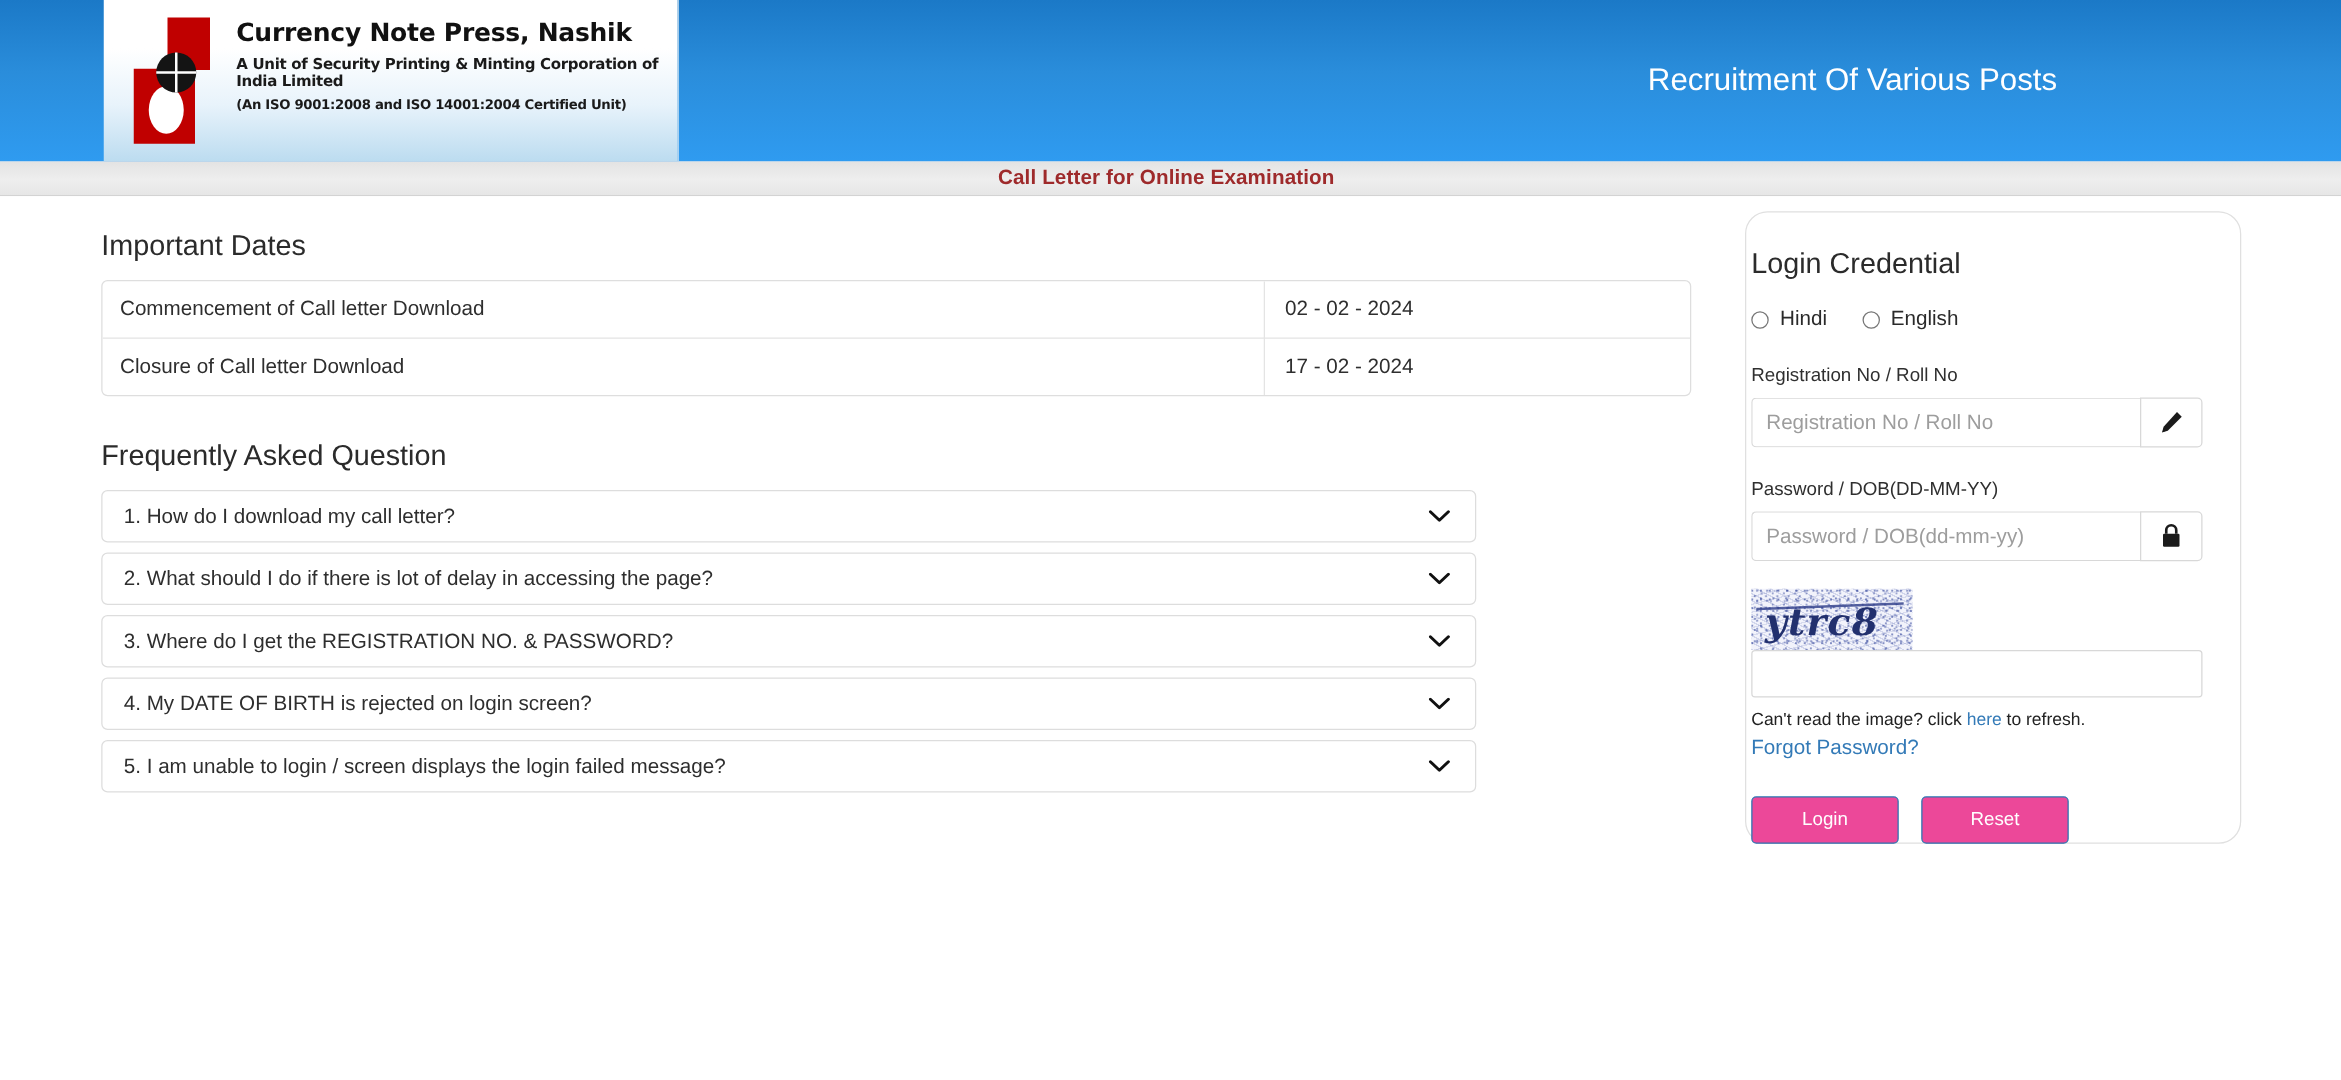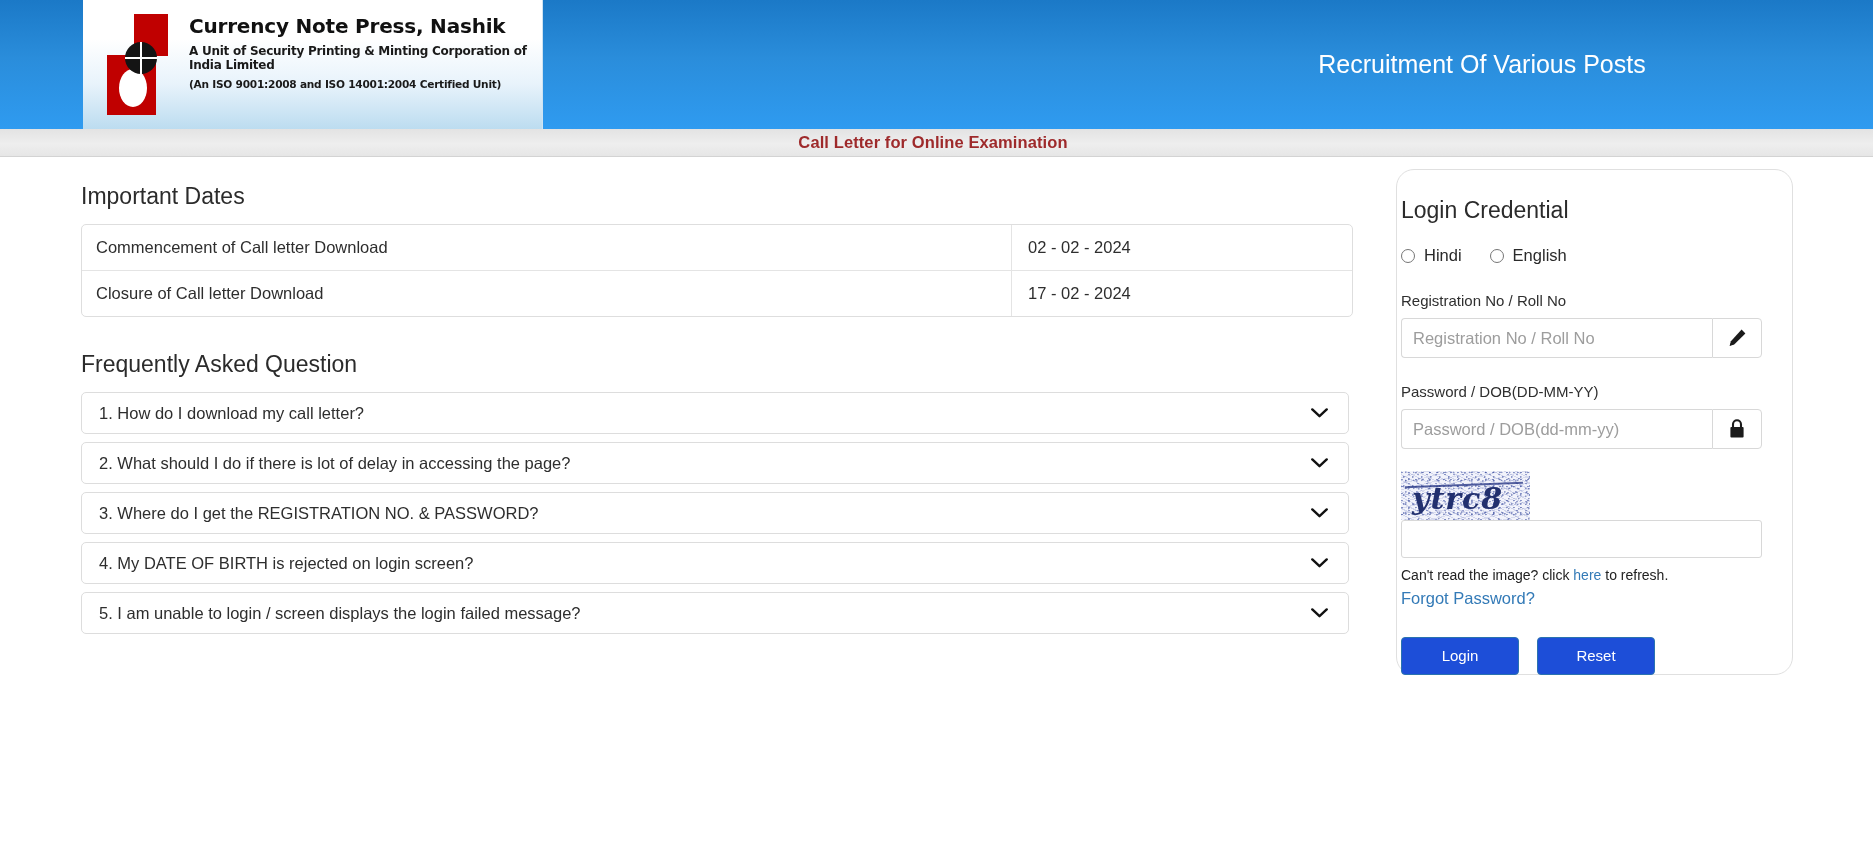--- a/index.html
+++ b/index.html
@@ -121,21 +121,21 @@
     font-size: 16.5px; color: #2e2e2e;
     padding: 13px 14px;
     border-bottom: 1px solid #e4e4e4;
   }
   #dates-table tr:last-child td { border-bottom: none; }
   #dates-table td.label-cell { width: 930px; border-right: 1px solid #e4e4e4; }
   #dates-table td.date-cell { padding-left: 16px; }
 
   #faq-heading { margin-top: 34px; }
   .faq-item {
-    width: 1268px; height: 42px;
+    width: 1100px; height: 42px;
     border: 1px solid #dddddd;
     border-radius: 5px;
     background: #ffffff;
     margin-bottom: 8px;
     display: flex; align-items: center;
     padding: 0 16px 0 17px;
     position: relative;
   }
   .faq-text { font-size: 16.5px; color: #2e2e2e; }
   .faq-chevron {
@@ -255,21 +255,21 @@
   #forgot-pass {
     font-size: 16.5px; color: #337ab7;
     margin-top: 3px; display: inline-block;
   }
   #btn-row {
     display: flex; gap: 18px;
     margin-top: 29px;
   }
   .action-btn {
     width: 118px; height: 38px;
-    background: #1d4ed8;
+    background: #ec4899;
     border: 1px solid #2a73b0;
     border-radius: 4px;
     color: #ffffff; font-size: 15px;
     display: flex; align-items: center; justify-content: center;
     font-family: "Liberation Sans", sans-serif;
   }
 </style>
 </head>
 <body>
 

